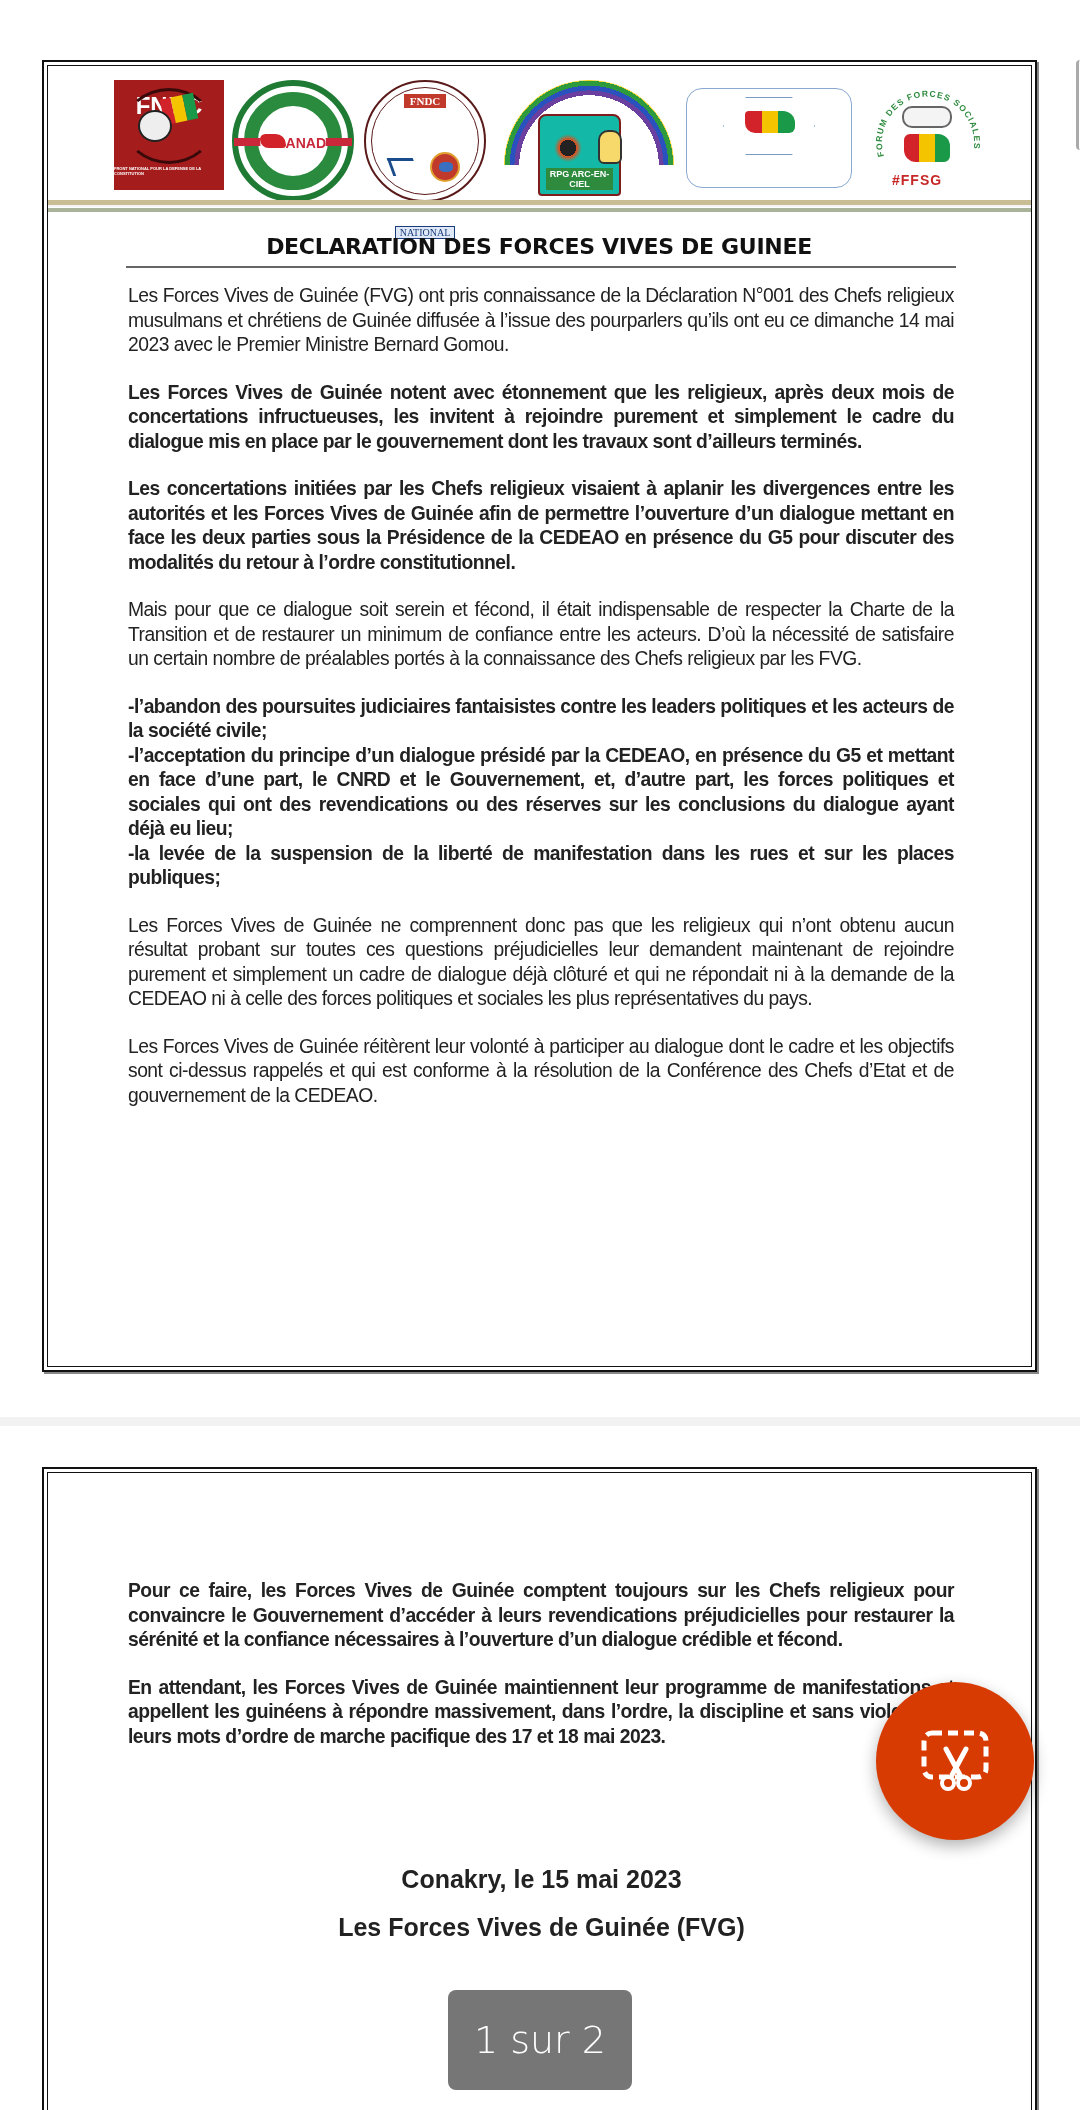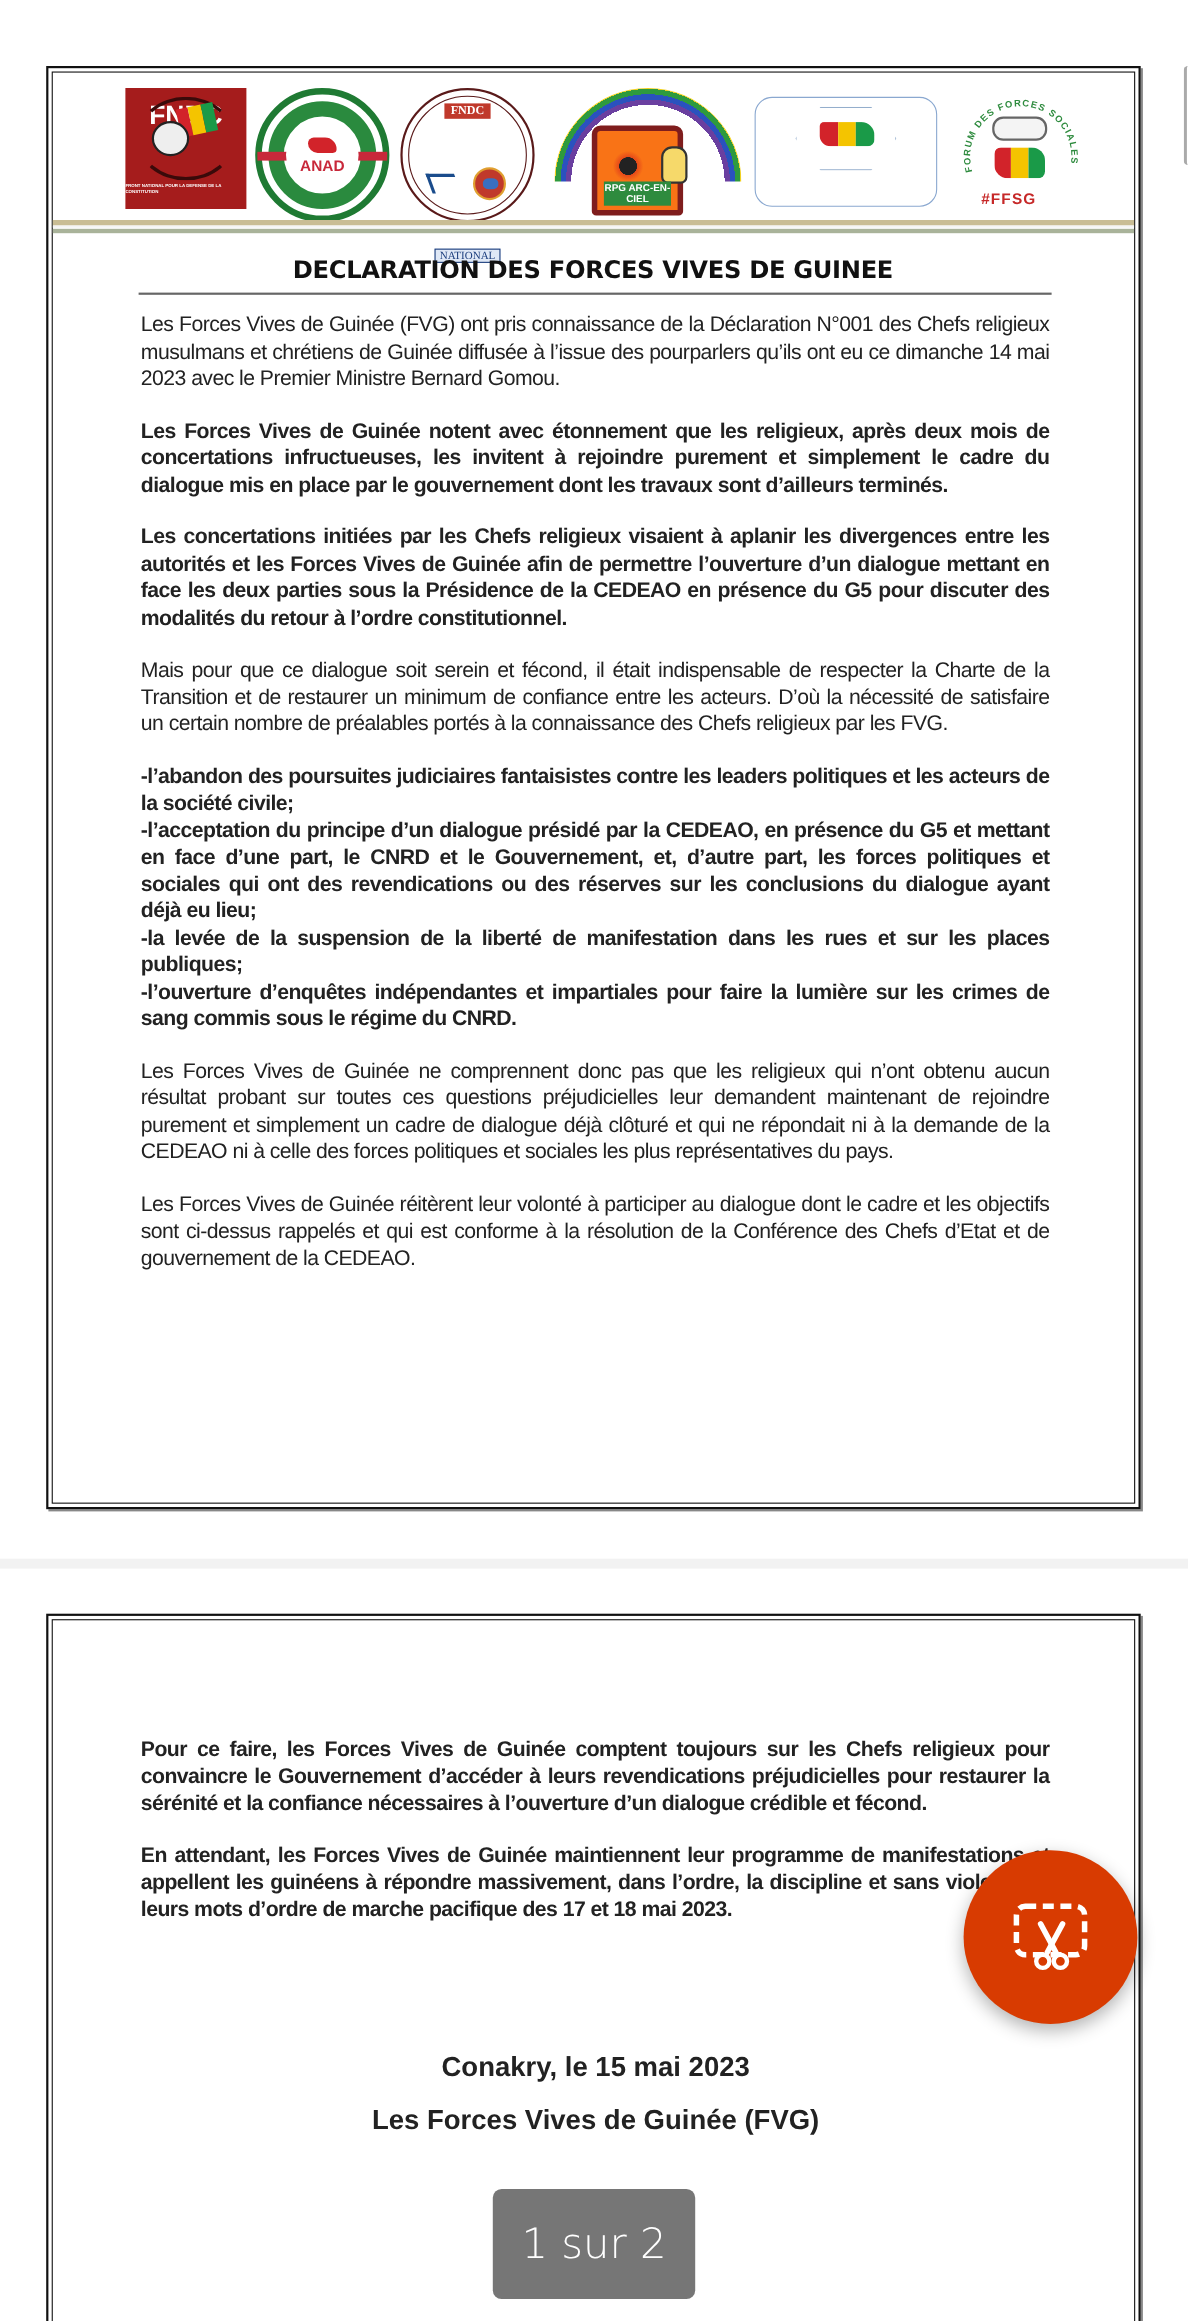--- a/index.html
+++ b/index.html
@@ -27,38 +27,38 @@
   .logo-fndc .flag { position: absolute; top: 16px; left: 48px; width: 34px; height: 26px; display: flex; transform: rotate(-12deg); }
   .logo-fndc .flag span { flex: 1; }
   .logo-fndc .fist { position: absolute; top: 30px; left: 24px; width: 34px; height: 32px; border-radius: 50%; background: #eee; border: 2px solid #222; }
   .logo-fndc .arc { position: absolute; top: 8px; left: 10px; width: 90px; height: 76px; border-radius: 50%; border: 3px solid #3a0a0a; border-left-color: transparent; border-right-color: transparent; }
   .logo-fndc .name { color: #fff; font-weight: bold; font-size: 24px; font-family: "Liberation Sans", sans-serif; letter-spacing: 0px; }
   .logo-fndc .sub { color: #fff; font-size: 4px; font-weight: bold; margin-top: 2px; }
 
   .logo-anad { left: 118px; width: 122px; height: 122px; border-radius: 50%; border: 6px solid #1f7a33; display: flex; align-items: center; justify-content: center; }
   .logo-anad .ring { position: absolute; inset: 6px; border-radius: 50%; border: 14px solid #2a8a3e; }
   .logo-anad .band { position: absolute; left: -4px; right: -4px; top: 52px; height: 8px; background: #c8283a; }
-  .logo-anad .center { position: relative; width: 66px; height: 66px; border-radius: 50%; background: #fff; display: flex; flex-direction: column; align-items: center; justify-content: center; z-index: 2; }
+  .logo-anad .center { position: relative; width: 66px; height: 66px; border-radius: 50%; background: #fff; display: flex; flex-direction: row; align-items: center; justify-content: center; z-index: 2; }
   .logo-anad .map { width: 26px; height: 14px; background: #d2232a; border-radius: 6px 12px 4px 10px; }
   .logo-anad .name { color: #c8283a; font-weight: bold; font-size: 14px; margin-top: 3px; }
 
   .logo-fndcpol { left: 250px; width: 122px; height: 122px; border-radius: 50%; border: 2px solid #5a1a1a; display: flex; flex-direction: column; align-items: center; justify-content: space-between; padding: 12px 0 14px; }
   .logo-fndcpol::after { content: ""; position: absolute; inset: 5px; border-radius: 50%; border: 1px solid #5a1a1a; }
   .logo-fndcpol .tag { background: #c0392b; color: #fff; font-family: "Liberation Serif", serif; font-size: 11px; font-weight: bold; padding: 1px 6px; }
   .logo-fndcpol .mid { display: flex; gap: 14px; align-items: center; }
   .logo-fndcpol .pen { width: 26px; height: 18px; border-left: 3px solid #1a4c8c; border-top: 3px solid #1a4c8c; transform: skewX(20deg); }
   .logo-fndcpol .globe { width: 30px; height: 30px; border-radius: 50%; background: #c0392b; border: 2px solid #e0a030; position: relative; }
   .logo-fndcpol .globe::after { content: ""; position: absolute; left: 7px; top: 8px; width: 14px; height: 10px; border-radius: 40%; background: #3a6fc0; }
   .logo-fndcpol .pol { border: 1px solid #1a3c7c; color: #1a3c7c; background: #dfe8f6; font-family: "Liberation Serif", serif; font-size: 10px; padding: 0 4px; }
 
   .logo-rpg { left: 390px; width: 170px; height: 120px; }
   .logo-rpg .rainbow { position: absolute; left: 0; top: 0; width: 170px; height: 170px; border-radius: 50%;
     background: radial-gradient(circle, transparent 58%, #6a3fa0 58%, #6a3fa0 62%, #2a52be 62%, #2a52be 66%, #2e9a3e 66%, #2e9a3e 70%, #f0d020 70%, #f0d020 74%, #e07a20 74%, #e07a20 78%, #c62828 78%, #c62828 82%, transparent 82%);
     clip-path: inset(0 0 50% 0); }
-  .logo-rpg .shield { position: absolute; left: 34px; top: 34px; width: 83px; height: 82px; background: #f97316; border-radius: 8px 8px 4px 4px; border: 5px solid #7f1d1d; }
+  .logo-rpg .shield { position: absolute; left: 34px; top: 34px; width: 83px; height: 82px; background: #14b8a6; border-radius: 8px 8px 4px 4px; border: 2px solid #7f1d1d; }
   .logo-rpg .emb1 { position: absolute; left: 14px; top: 18px; width: 28px; height: 28px; border-radius: 50%; background: radial-gradient(circle, #222 40%, #e64a19 42%, transparent 70%); }
   .logo-rpg .emb2 { position: absolute; left: 58px; top: 14px; width: 24px; height: 34px; border: 2px solid #333; border-radius: 10px 10px 6px 6px; background: #f6d96a; }
   .logo-rpg .label { position: absolute; left: 6px; bottom: 4px; right: 6px; background: #2e8b3e; color: #fff; font-size: 9px; font-weight: bold; text-align: center; padding: 1px 0; }
 
   .logo-ffp { left: 572px; width: 166px; height: 100px; top: 12px; border: 1px solid #8aa8d0; border-radius: 16px; display: flex; flex-direction: column; align-items: center; justify-content: center; padding-bottom: 4px; }
   .logo-ffp .hex { position: absolute; left: 36px; top: 8px; width: 92px; height: 58px; border: 1px solid #7a9ac0; clip-path: polygon(25% 0, 75% 0, 100% 50%, 75% 100%, 25% 100%, 0 50%); background: #fff; }
   .logo-ffp .map { position: absolute; left: 58px; top: 22px; width: 50px; height: 22px; display: flex; border-radius: 4px 12px 6px 10px; overflow: hidden; }
   .logo-ffp .map span { flex: 1; }
   .logo-ffp .name { font-family: "Liberation Serif", serif; font-weight: bold; font-size: 18px; color: #555; letter-spacing: 1px; }
 
@@ -170,21 +170,20 @@
 
   <div class="body-text condensed" id="p1-text">
     <p>Les Forces Vives de Guinée (FVG) ont pris connaissance de la Déclaration N°001 des Chefs religieux musulmans et chrétiens de Guinée diffusée à l’issue des pourparlers qu’ils ont eu ce dimanche 14 mai 2023 avec le Premier Ministre Bernard Gomou.</p>
     <p class="bold">Les Forces Vives de Guinée notent avec étonnement que les religieux, après deux mois de concertations infructueuses, les invitent à rejoindre purement et simplement le cadre du dialogue mis en place par le gouvernement dont les travaux sont d’ailleurs terminés.</p>
     <p class="bold">Les concertations initiées par les Chefs religieux visaient à aplanir les divergences entre les autorités et les Forces Vives de Guinée afin de permettre l’ouverture d’un dialogue mettant en face les deux parties sous la Présidence de la CEDEAO en présence du G5 pour discuter des modalités du retour à l’ordre constitutionnel.</p>
     <p>Mais pour que ce dialogue soit serein et fécond, il était indispensable de respecter la Charte de la Transition et de restaurer un minimum de confiance entre les acteurs. D’où la nécessité de satisfaire un certain nombre de préalables portés à la connaissance des Chefs religieux par les FVG.</p>
     <div class="bold" style="margin-bottom:23px;">
       <div>-l’abandon des poursuites judiciaires fantaisistes contre les leaders politiques et les acteurs de la société civile;</div>
       <div>-l’acceptation du principe d’un dialogue présidé par la CEDEAO, en présence du G5 et mettant en face d’une part, le CNRD et le Gouvernement, et, d’autre part, les forces politiques et sociales qui ont  des revendications ou des réserves sur les conclusions du dialogue ayant déjà eu lieu;</div>
       <div>-la levée de la suspension de la liberté de manifestation dans les rues et sur les places publiques;</div>
-      <div>-l’ouverture d’enquêtes indépendantes et impartiales pour faire la lumière sur les crimes de sang commis sous le régime du CNRD.</div>
     </div>
     <p>Les Forces Vives de Guinée ne comprennent donc pas que les religieux qui n’ont obtenu aucun résultat probant sur toutes ces questions préjudicielles leur demandent maintenant de rejoindre purement et simplement un cadre de dialogue déjà clôturé et qui ne répondait ni à la demande de la CEDEAO ni à celle des forces politiques et sociales les plus représentatives du pays.</p>
     <p>Les Forces Vives de Guinée réitèrent leur volonté à participer au dialogue dont le cadre et les objectifs sont ci-dessus rappelés et qui est conforme à la résolution de la Conférence des Chefs d’Etat et de gouvernement de la CEDEAO.</p>
   </div>
 </div>
 
 <div class="page-gap"></div>
 
 <div class="page" id="page2">
   <div class="body-text condensed bold" id="p2-text">

